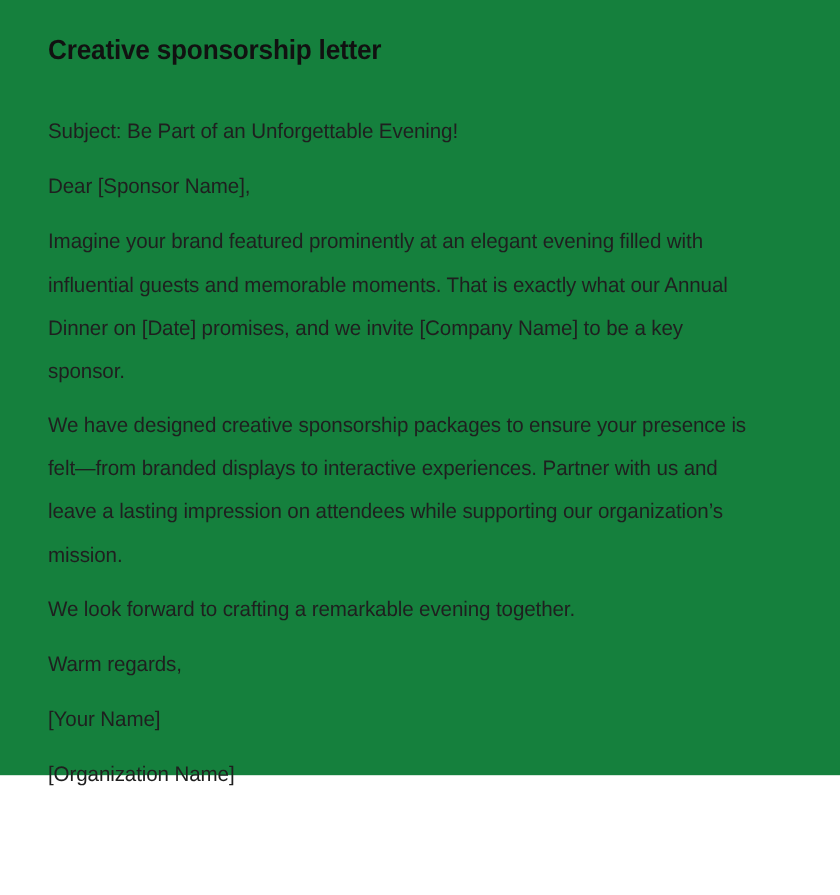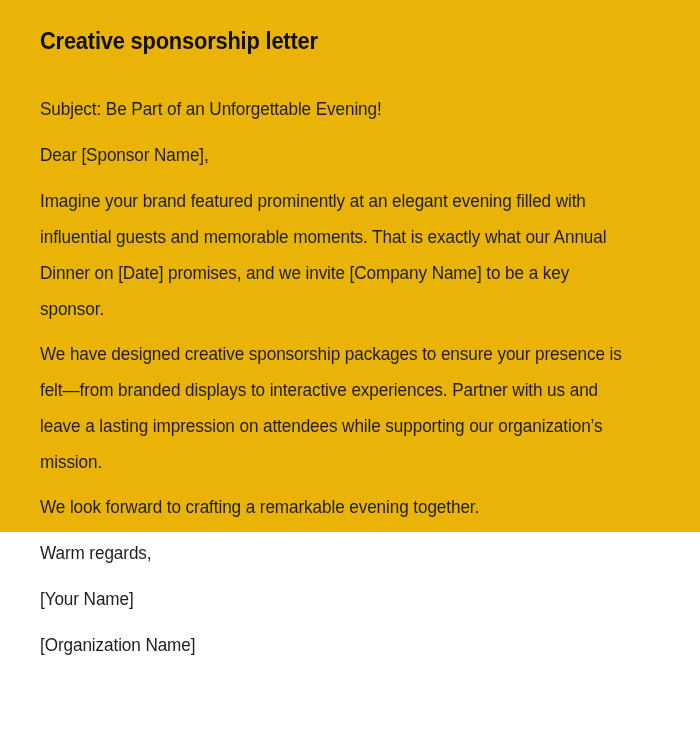--- a/index.html
+++ b/index.html
@@ -10,22 +10,22 @@
   body {
     width: 700px;
     height: 746px;
     font-family: "Liberation Sans", sans-serif;
     color: #1a1a1a;
     -webkit-font-smoothing: antialiased;
     overflow: hidden;
   }
   .page {
     width: 700px;
-    height: 532px;
-    background: #eab308;
+    height: 646px;
+    background: #15803d;
     box-sizing: border-box;
     padding: 26px 40px 0 40px;
   }
   .doc-title {
     font-family: "Liberation Sans", sans-serif;
     font-size: 23px;
     font-weight: bold;
     line-height: 30px;
     color: #111111;
     margin: 0 0 14px 0;

